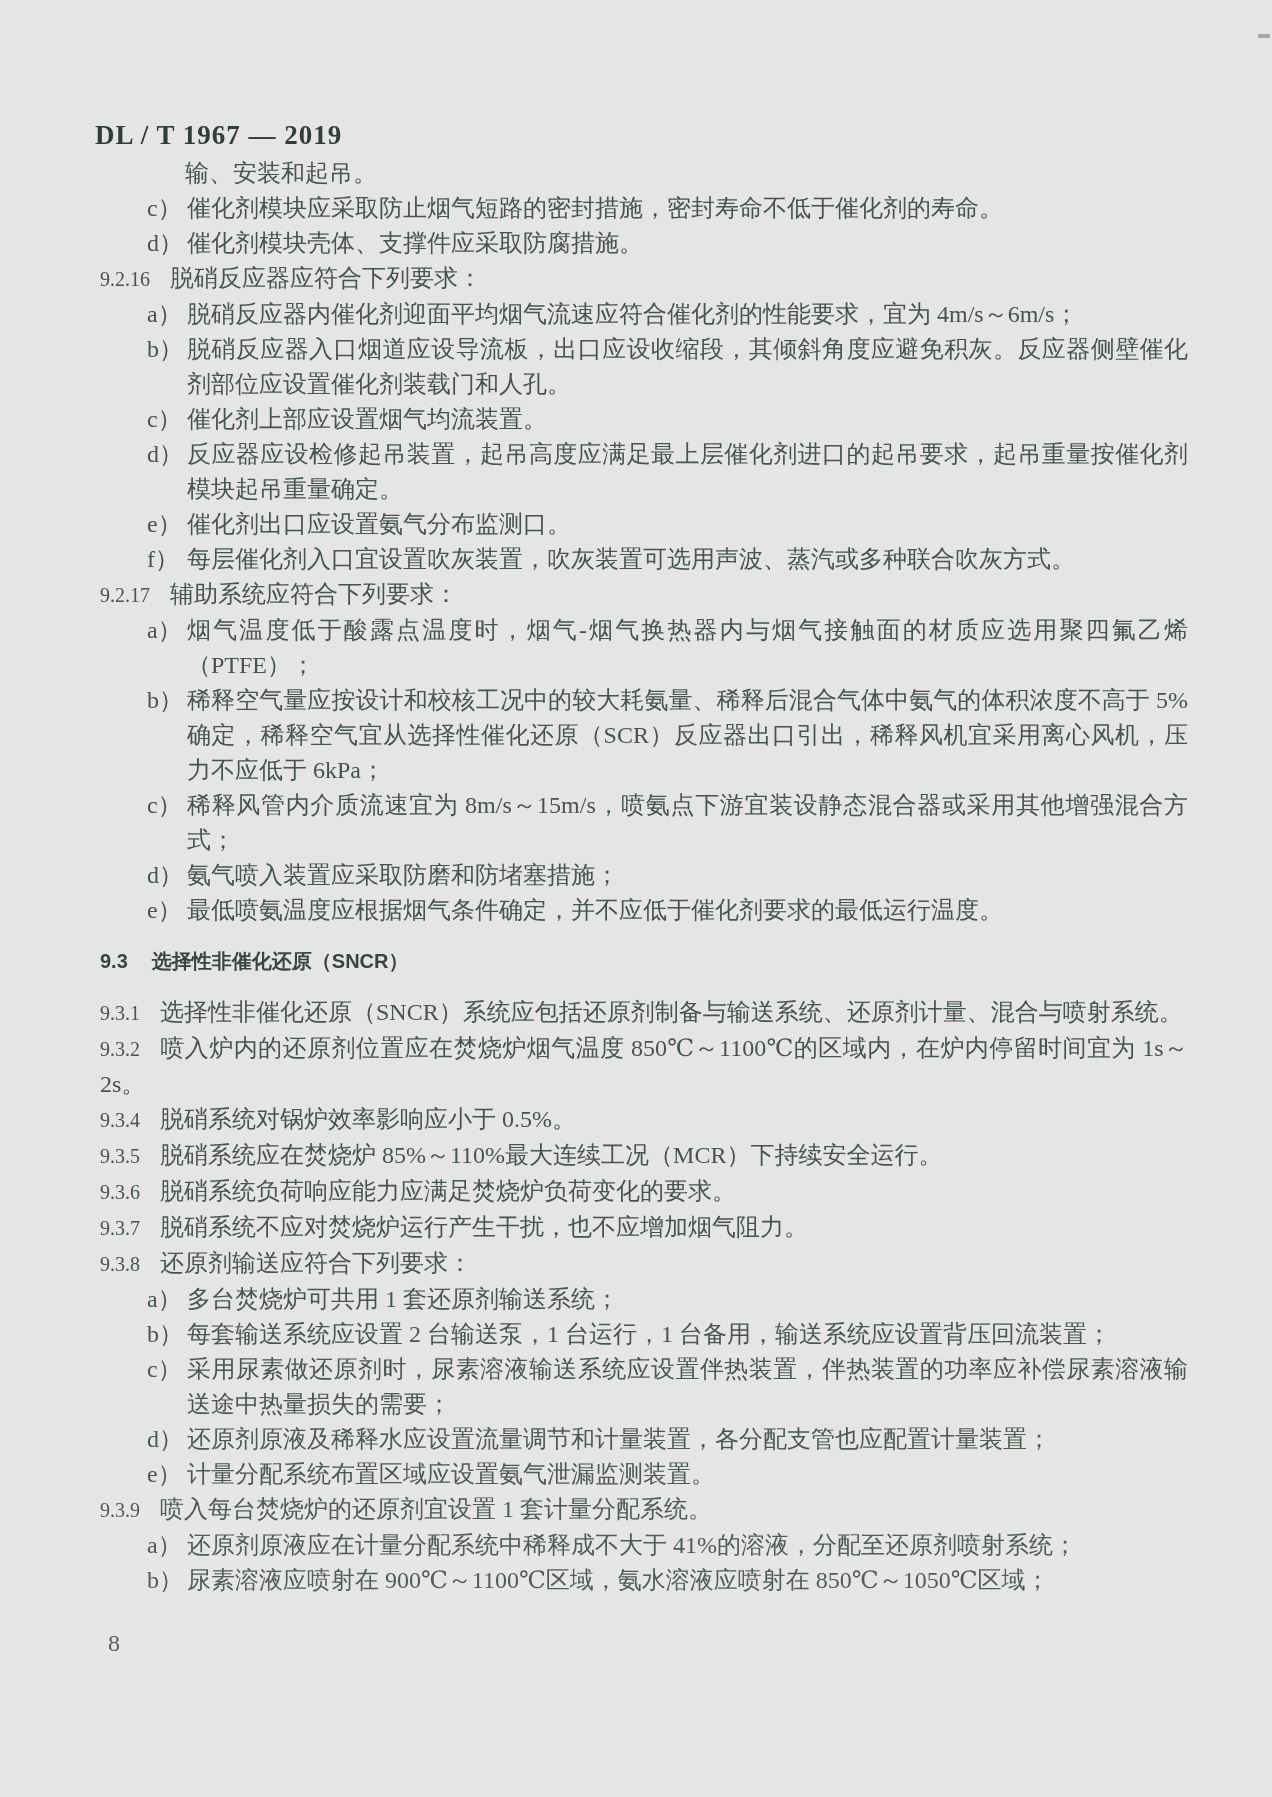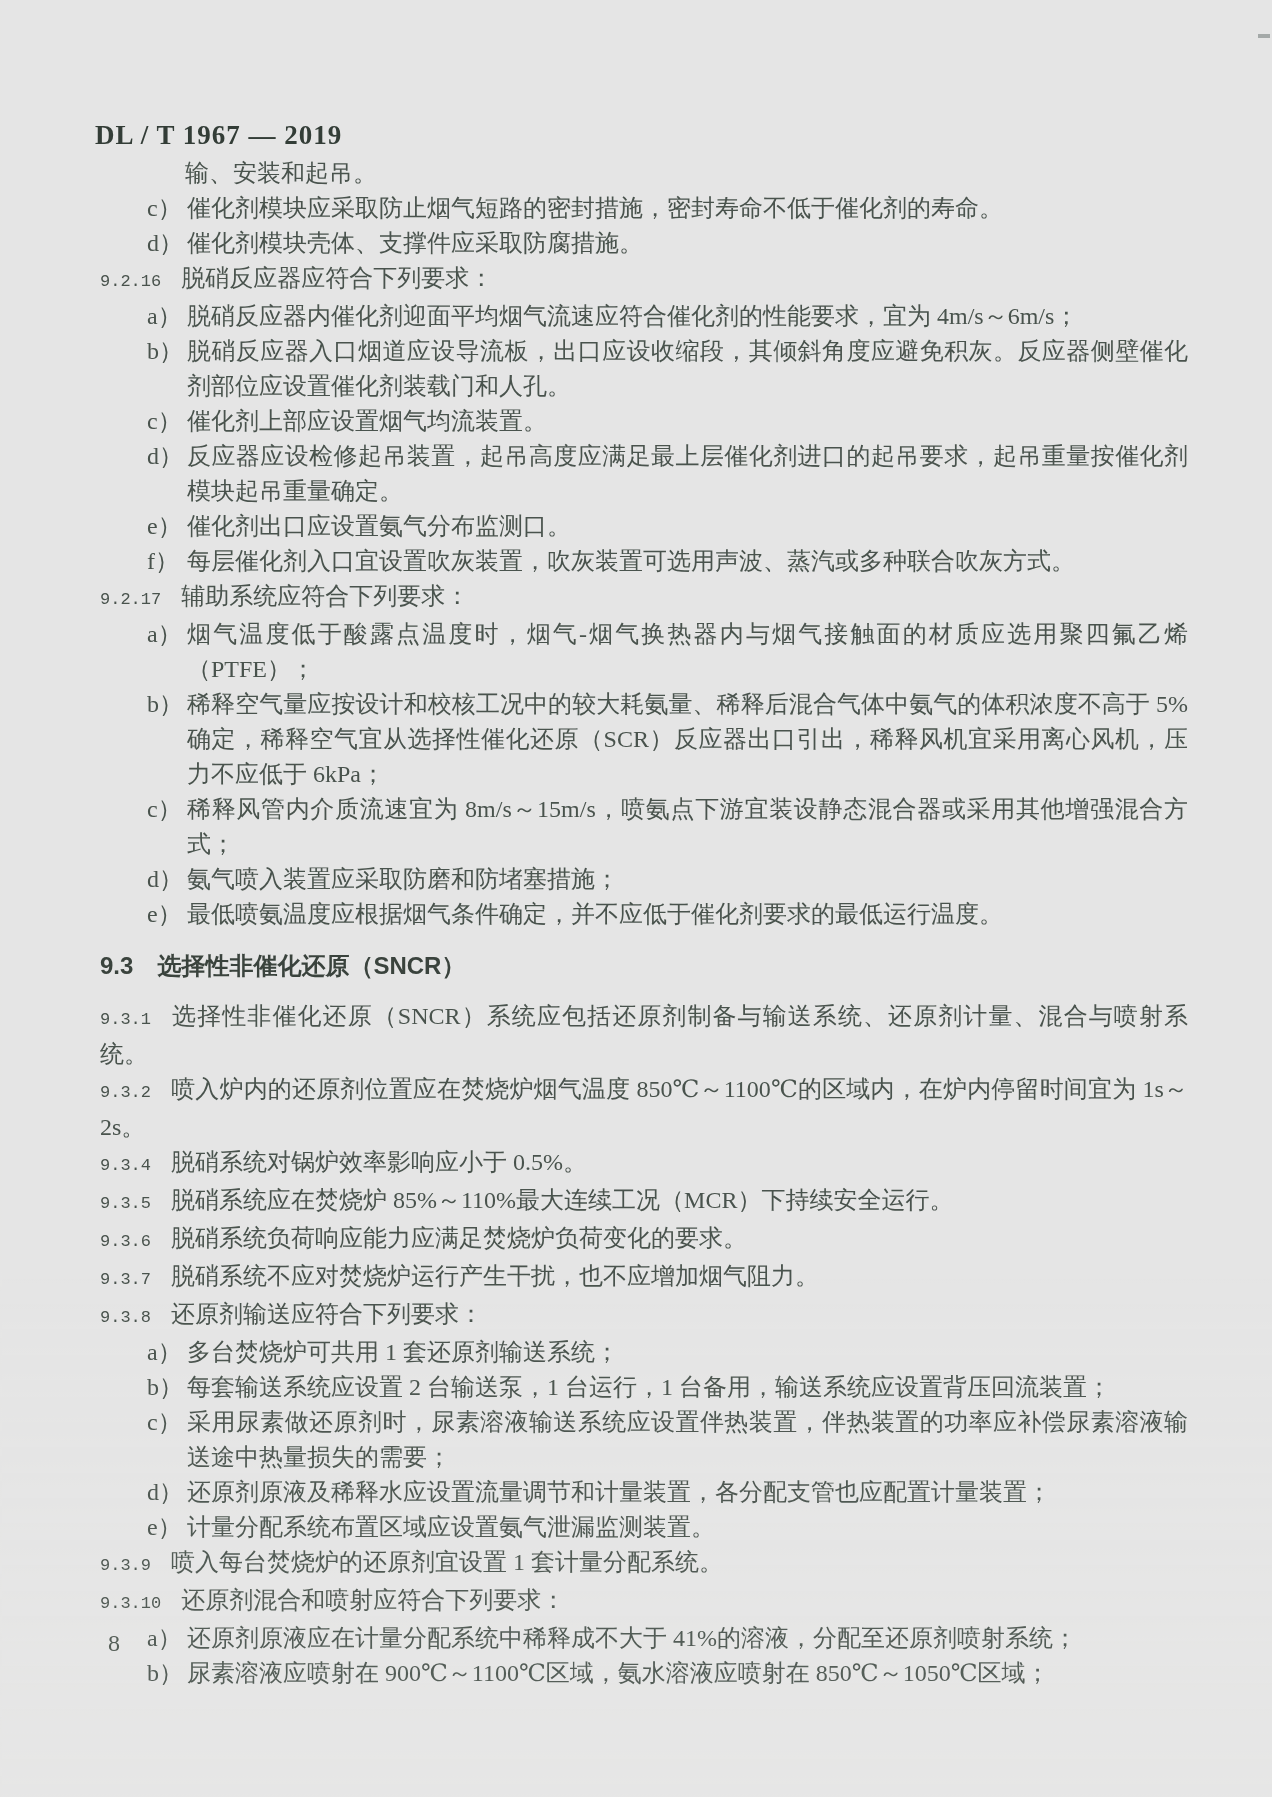--- a/index.html
+++ b/index.html
@@ -31,29 +31,29 @@
     position:absolute; left:100px; top:156px; width:1088px;
     font-size:24px; line-height:35px;
     text-align:justify;
   }
   .block { margin:0; }
   .block.continuation { padding-left:85px; }
   .block.item { display:flex; }
   .block.item .label { flex:0 0 40px; margin-left:47px; }
   .block.item .text { flex:1 1 auto; text-align:justify; }
   .block.section .num {
-    font-family:Liberation Mono, monospace;
-    font-size:17px; margin-right:20px;
+    font-family:Liberation Serif, serif;
+    font-size:20px; margin-right:20px;
   }
   .block.heading {
     margin:16px 0 16px 0;
     font-weight:bold;
     font-family:"Liberation Sans","DejaVu Sans",sans-serif;
     color:#3a433d;
-    font-size:24px;
+    font-size:20px;
   }
   .block.heading .num { margin-right:24px; }
   .content sup { font-size:15px; line-height:0; vertical-align:super; }
   .page-number {
     position:absolute; left:108px; top:1630px;
     font-size:24px; color:#4c564f;
   }
   .artifact-dash {
     position:absolute; top:34px; right:2px;
     width:12px; height:4px; background:#939a99; opacity:.8;
@@ -143,21 +143,20 @@
       </div>
       <div class="block item">
         <span class="label">d）</span>
         <span class="text">还原剂原液及稀释水应设置流量调节和计量装置，各分配支管也应配置计量装置；</span>
       </div>
       <div class="block item">
         <span class="label">e）</span>
         <span class="text">计量分配系统布置区域应设置氨气泄漏监测装置。</span>
       </div>
       <div class="block section"><span class="num">9.3.9</span><span class="text">喷入每台焚烧炉的还原剂宜设置 1 套计量分配系统。</span></div>
-      <div class="block section"><span class="num">9.3.10</span><span class="text">还原剂混合和喷射应符合下列要求：</span></div>
       <div class="block item">
         <span class="label">a）</span>
         <span class="text">还原剂原液应在计量分配系统中稀释成不大于 41%的溶液，分配至还原剂喷射系统；</span>
       </div>
       <div class="block item">
         <span class="label">b）</span>
         <span class="text">尿素溶液应喷射在 900℃～1100℃区域，氨水溶液应喷射在 850℃～1050℃区域；</span>
       </div>
     </div>
   <div class="page-number">8</div>

